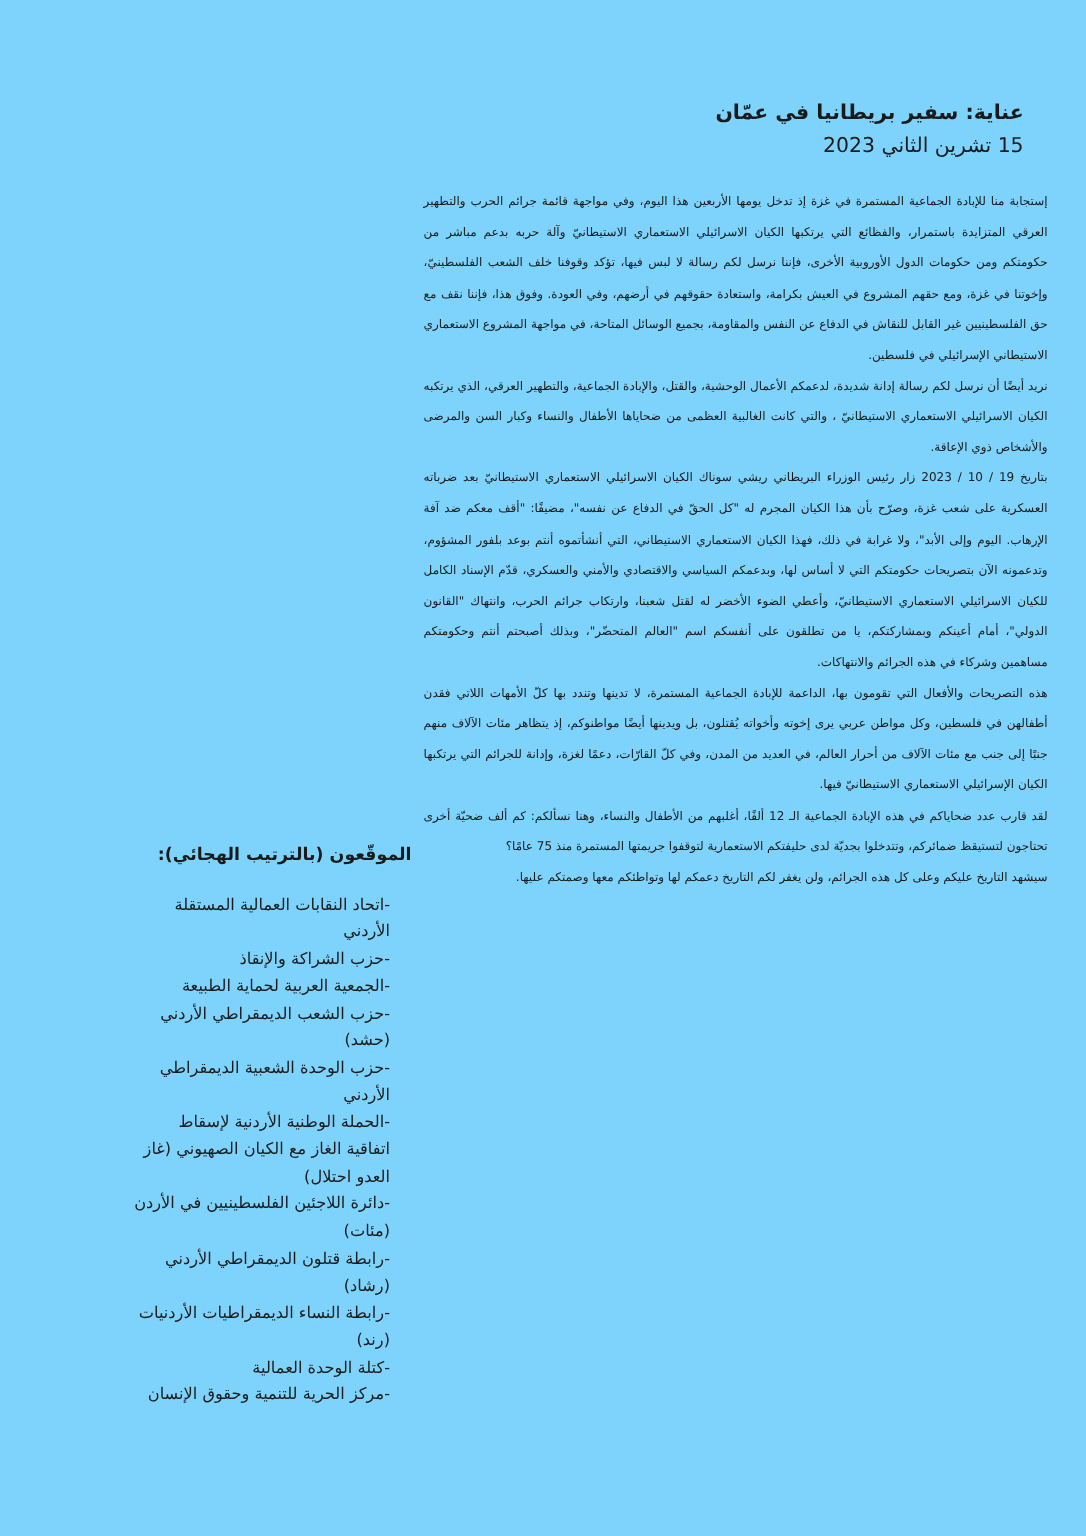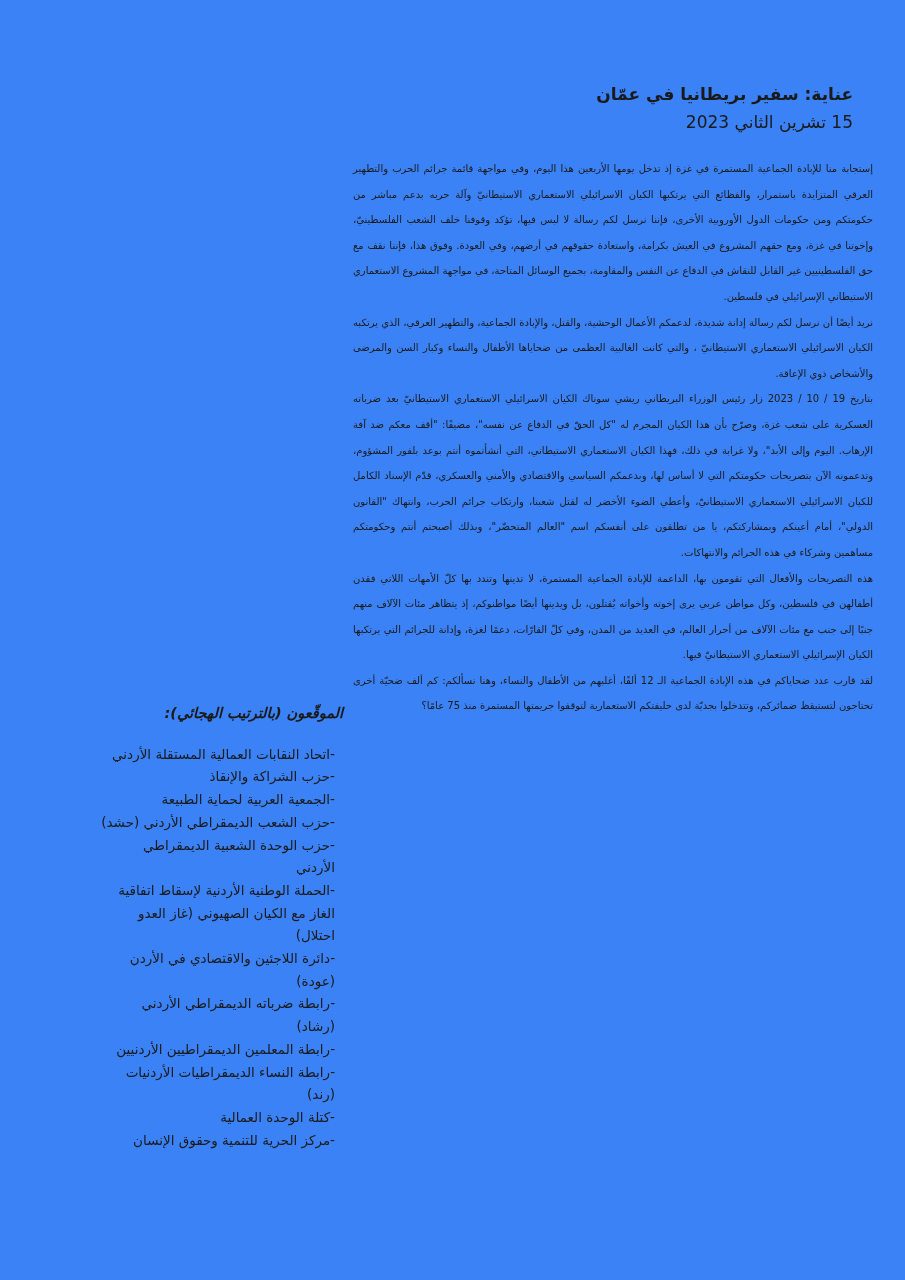--- a/index.html
+++ b/index.html
@@ -1,72 +1,72 @@
 <!DOCTYPE html>
 <html><head>
 <meta charset="utf-8">
 <style>
   html, body { margin: 0; padding: 0; background: #ffffff; }
   body {
     width: 905px; height: 1280px; position: relative; overflow: hidden;
     font-family: "DejaVu Sans", sans-serif; color: #1a1a1a;
   }
-  .page { position: absolute; inset: 0; background: #3b82f6; }
+  .page { position: absolute; inset: 0; background: #7dd3fc; }
   .header {
     position: absolute; top: 80px; right: 52px; width: 360px;
     direction: rtl; text-align: right;
   }
   .header .addressee { font-size: 17px; font-weight: bold; line-height: 28px; }
   .header .date { font-size: 17px; line-height: 28px; }
 
   .body-col {
     position: absolute; top: 156px; right: 32px; width: 520px;
     direction: rtl; text-align: justify; text-align-last: right;
     font-size: 10px; line-height: 25.6px;
   }
   .body-col p { margin: 0; }
 
   .signers {
     position: absolute; top: 702px; right: 562px; width: 250px;
     direction: rtl; text-align: right;
     font-size: 13.5px; line-height: 22.7px;
   }
-  .signers .sig-title { font-weight: bold; font-size: 14.5px; margin-bottom: 18px; font-style: italic; }
-  .signers ul { list-style: none; margin: 8px; padding: 0; }
+  .signers .sig-title { font-weight: bold; font-size: 14.5px; margin-bottom: 18px; }
+  .signers ul { list-style: none; margin: 18px; padding: 0; }
   .signers li { margin: 0; }
 </style>
 </head>
 <body>
 
 <div class="page">
 
   <div class="header">
     <div class="addressee">عناية: سفير بريطانيا في عمّان</div>
     <div class="date">15 تشرين الثاني 2023</div>
   </div>
 
   <div class="body-col">
     <p>إستجابة منا للإبادة الجماعية المستمرة في غزة إذ تدخل يومها الأربعين هذا اليوم، وفي مواجهة قائمة جرائم الحرب والتطهير العرقي المتزايدة باستمرار، والفظائع التي يرتكبها الكيان الاسرائيلي الاستعماري الاستيطانيّ وآلة حربه بدعم مباشر من حكومتكم ومن حكومات الدول الأوروبية الأخرى، فإننا نرسل لكم رسالة لا لبس فيها، تؤكد وقوفنا خلف الشعب الفلسطينيّ، وإخوتنا في غزة، ومع حقهم المشروع في العيش بكرامة، واستعادة حقوقهم في أرضهم، وفي العودة. وفوق هذا، فإننا نقف مع حق الفلسطينيين غير القابل للنقاش في الدفاع عن النفس والمقاومة، بجميع الوسائل المتاحة، في مواجهة المشروع الاستعماري الاستيطاني الإسرائيلي في فلسطين.</p>
     <p>نريد أيضًا أن نرسل لكم رسالة إدانة شديدة، لدعمكم الأعمال الوحشية، والقتل، والإبادة الجماعية، والتطهير العرقي، الذي يرتكبه الكيان الاسرائيلي الاستعماري الاستيطانيّ ، والتي كانت الغالبية العظمى من ضحاياها الأطفال والنساء وكبار السن والمرضى والأشخاص ذوي الإعاقة.</p>
     <p>بتاريخ 19 / 10 / 2023 زار رئيس الوزراء البريطاني ريشي سوناك الكيان الاسرائيلي الاستعماري الاستيطانيّ بعد ضرباته العسكرية على شعب غزة، وصرّح بأن هذا الكيان المجرم له "كل الحقّ في الدفاع عن نفسه"، مضيفًا: "أقف معكم ضد آفة الإرهاب. اليوم وإلى الأبد"، ولا غرابة في ذلك، فهذا الكيان الاستعماري الاستيطاني، التي أنشأتموه أنتم بوعد بلفور المشؤوم، وتدعمونه الآن بتصريحات حكومتكم التي لا أساس لها، وبدعمكم السياسي والاقتصادي والأمني والعسكري، قدّم الإسناد الكامل للكيان الاسرائيلي الاستعماري الاستيطانيّ، وأعطي الضوء الأخضر له لقتل شعبنا، وارتكاب جرائم الحرب، وانتهاك "القانون الدولي"، أمام أعينكم وبمشاركتكم، يا من تطلقون على أنفسكم اسم "العالم المتحضّر"، وبذلك أصبحتم أنتم وحكومتكم مساهمين وشركاء في هذه الجرائم والانتهاكات.</p>
     <p>هذه التصريحات والأفعال التي تقومون بها، الداعمة للإبادة الجماعية المستمرة، لا تدينها وتندد بها كلّ الأمهات اللاتي فقدن أطفالهن في فلسطين، وكل مواطن عربي يرى إخوته وأخواته يُقتلون، بل ويدينها أيضًا مواطنوكم، إذ يتظاهر مئات الآلاف منهم جنبًا إلى جنب مع مئات الآلاف من أحرار العالم، في العديد من المدن، وفي كلّ القارّات، دعمًا لغزة، وإدانة للجرائم التي يرتكبها الكيان الإسرائيلي الاستعماري الاستيطانيّ فيها.</p>
     <p>لقد قارب عدد ضحاياكم في هذه الإبادة الجماعية الـ 12 ألفًا، أغلبهم من الأطفال والنساء، وهنا نسألكم: كم ألف ضحيّة أخرى تحتاجون لتستيقظ ضمائركم، وتتدخلوا بجديّة لدى حليفتكم الاستعمارية لتوقفوا جريمتها المستمرة منذ 75 عامًا؟</p>
+    <p>سيشهد التاريخ عليكم وعلى كل هذه الجرائم، ولن يغفر لكم التاريخ دعمكم لها وتواطئكم معها وصمتكم عليها.</p>
   </div>
 
   <div class="signers">
     <div class="sig-title">الموقّعون (بالترتيب الهجائي):</div>
     <ul>
       <li>-اتحاد النقابات العمالية المستقلة الأردني</li>
       <li>-حزب الشراكة والإنقاذ</li>
       <li>-الجمعية العربية لحماية الطبيعة</li>
       <li>-حزب الشعب الديمقراطي الأردني (حشد)</li>
       <li>-حزب الوحدة الشعبية الديمقراطي الأردني</li>
       <li>-الحملة الوطنية الأردنية لإسقاط اتفاقية الغاز مع الكيان الصهيوني (غاز العدو احتلال)</li>
-      <li>-دائرة اللاجئين والاقتصادي في الأردن (عودة)</li>
-      <li>-رابطة ضرباته الديمقراطي الأردني (رشاد)</li>
-      <li>-رابطة المعلمين الديمقراطيين الأردنيين</li>
+      <li>-دائرة اللاجئين الفلسطينيين في الأردن (مئات)</li>
+      <li>-رابطة قتلون الديمقراطي الأردني (رشاد)</li>
       <li>-رابطة النساء الديمقراطيات الأردنيات (رند)</li>
       <li>-كتلة الوحدة العمالية</li>
       <li>-مركز الحرية للتنمية وحقوق الإنسان</li>
     </ul>
   </div>
 
 </div>
 
 </body></html>

